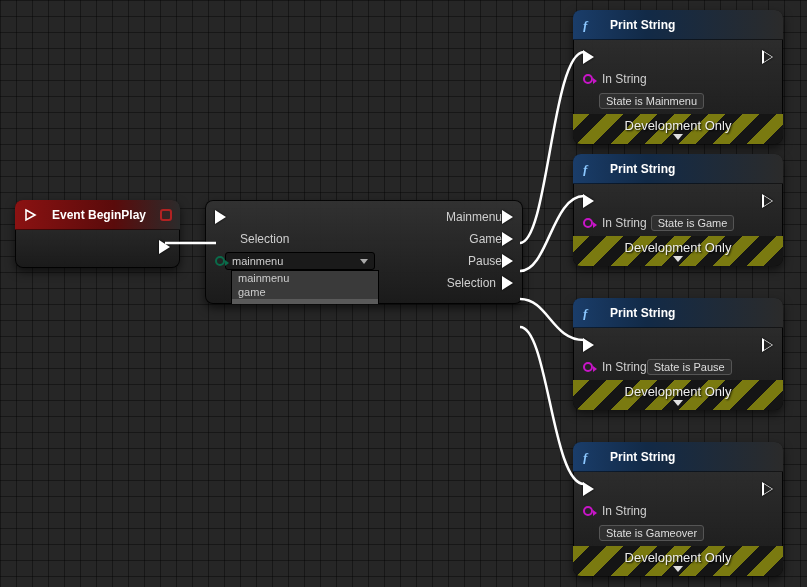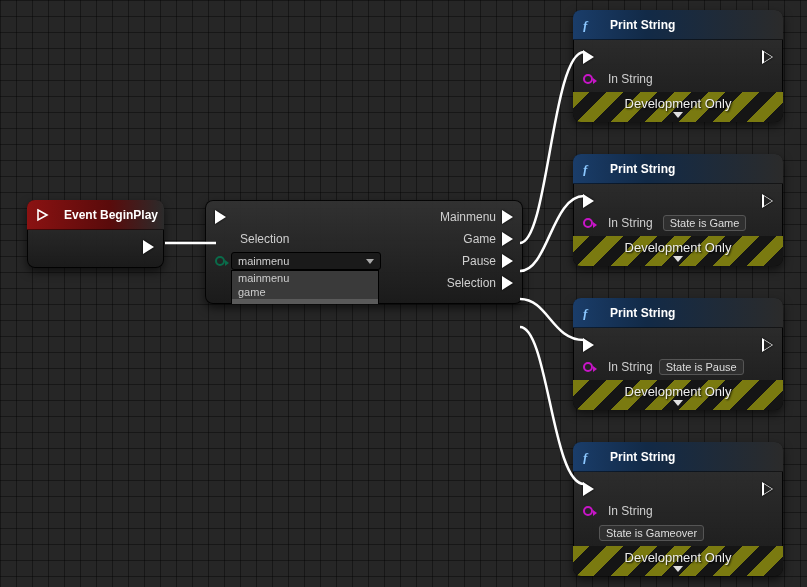--- a/index.html
+++ b/index.html
@@ -51,21 +51,20 @@
     border-radius: 3px;
   }
   .hdr-icon svg { display: block; }
   .node-body {
     padding: 6px 10px 10px 10px;
   }
   .row {
     display: flex;
     align-items: center;
     height: 22px;
-    gap: 6px;
   }
   .row .spacer { flex: 1; }
   .exec-pin {
     width: 0; height: 0;
     border-top: 7px solid transparent;
     border-bottom: 7px solid transparent;
     border-left: 11px solid #fff;
     filter: drop-shadow(0 0 1px #000);
   }
   .exec-pin.hollow {
@@ -169,21 +168,21 @@
   .dev-only .arrow-down {
     width: 0; height: 0;
     border-left: 5px solid transparent;
     border-right: 5px solid transparent;
     border-top: 6px solid #e0e0e0;
     margin-top: 1px;
   }
   .out-label { text-align: right; }
 
   
-  #node-event  { left: 27px;  top: 200px; width: 137px; }
+  #node-event  { left: 15px;  top: 200px; width: 165px; }
   #node-switch { left: 205px; top: 200px; width: 318px; }
   #node-print0 { left: 573px; top: 10px;  width: 210px; }
   #node-print1 { left: 573px; top: 154px; width: 210px; }
   #node-print2 { left: 573px; top: 298px; width: 210px; }
   #node-print3 { left: 573px; top: 442px; width: 210px; }
 </style>
 </head>
 <body>
 
 <svg class="wires">
@@ -264,20 +263,23 @@
   <div class="node-body">
     <div class="row">
       <span class="exec-pin"></span>
       <span class="spacer"></span>
       <span class="exec-pin hollow"></span>
     </div>
     <div class="row">
       <span class="data-pin"></span>
       <span class="label">In String</span>
     </div>
+    <div class="row" style="margin-left:16px;">
+      <span class="textval">State is Mainmenu</span>
+    </div>
     <div class="dev-only">
       <span>Development Only</span>
       <span class="arrow-down"></span>
     </div>
   </div>
 </div>
 
 <div class="node" id="node-print1">
   <div class="node-header hdr-func">
     <span class="hdr-icon">

